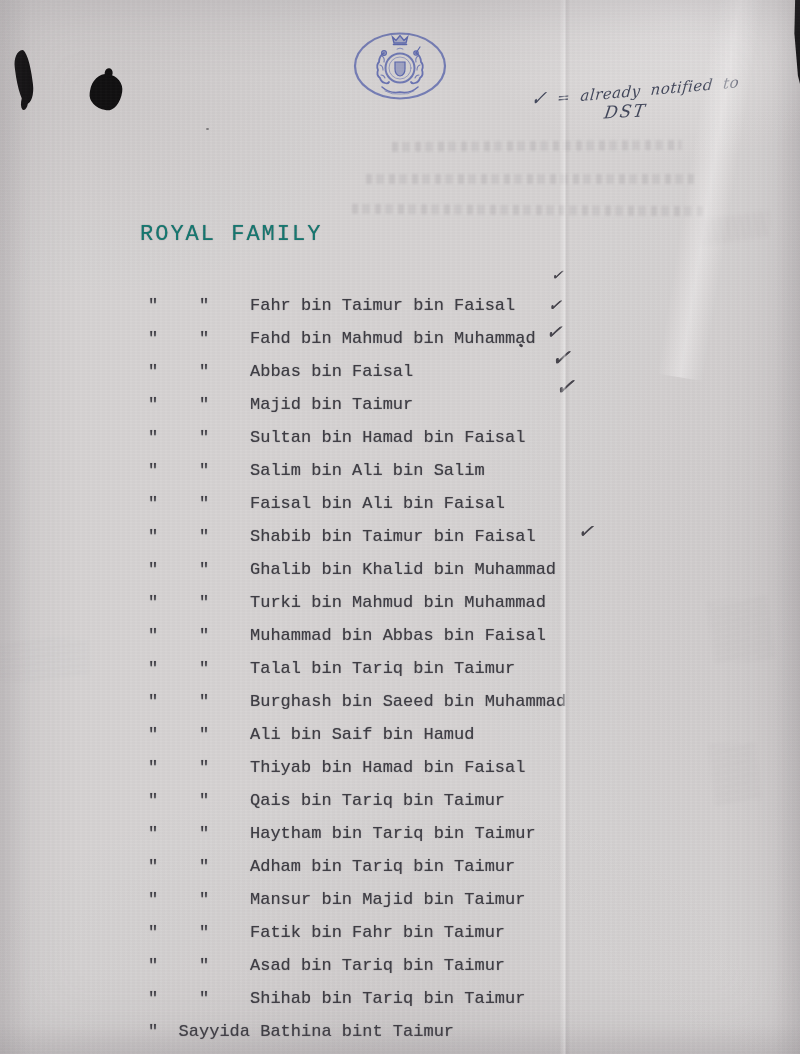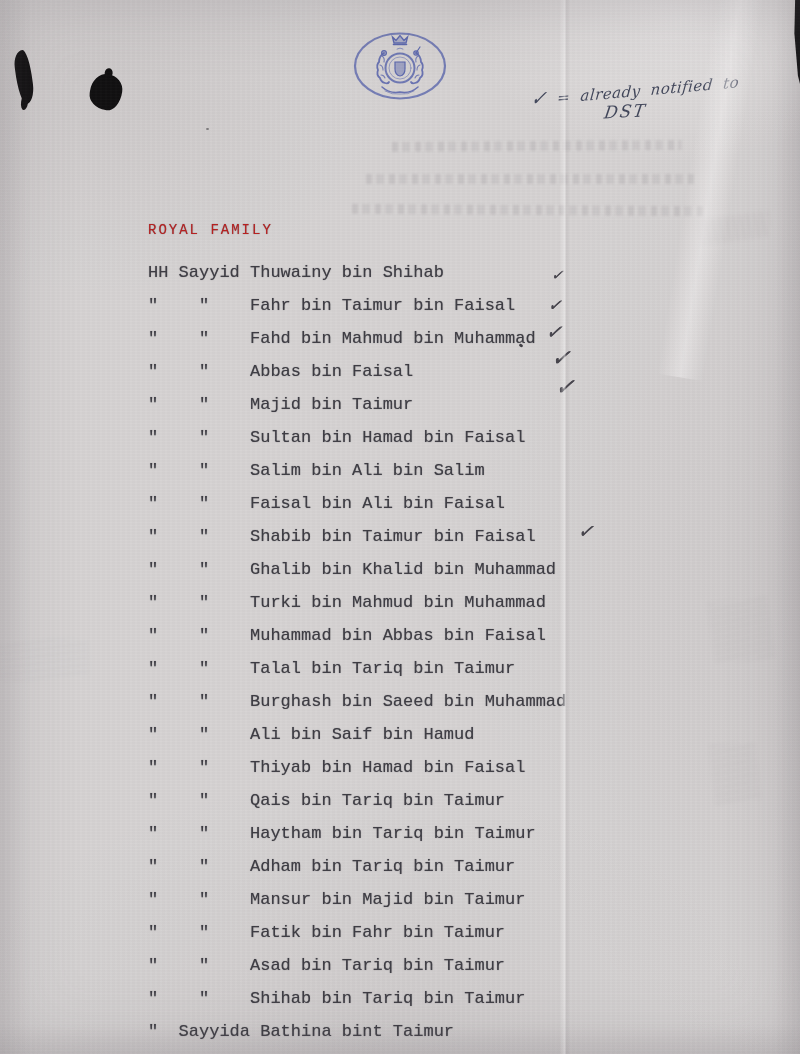--- a/index.html
+++ b/index.html
@@ -79,22 +79,22 @@
     background:repeating-linear-gradient(85deg, rgba(100,96,104,0.5) 0 3px, transparent 3px 7px);}
   .sm1{left:700px;top:215px;width:70px;height:26px;transform:rotate(-8deg);}
   .sm2{left:710px;top:600px;width:62px;height:60px;transform:rotate(82deg);opacity:.12;}
   .sm3{left:705px;top:750px;width:60px;height:46px;transform:rotate(84deg);opacity:.12;}
   .sm4{left:10px;top:600px;width:40px;height:120px;transform:rotate(88deg);opacity:.08;}
   .speck{position:absolute;background:#3c3a40;border-radius:50%;}
   .sp1{left:519px;top:344px;width:4px;height:3px;transform:rotate(30deg);}
   .sp2{left:206px;top:128px;width:3px;height:2px;opacity:.6;}
   
   .heading{
-    position:absolute;left:148px;top:222px;font-size:14px;letter-spacing:2px;
-    color:#b91c1c;text-shadow:0 0 1px rgba(52,51,58,0.65);
+    position:absolute;left:140px;top:222px;font-size:22px;letter-spacing:2px;
+    color:#0f766e;text-shadow:0 0 1px rgba(52,51,58,0.65);
   }
   .list{position:absolute;left:148px;top:256px;}
   .row{position:relative;height:33px;line-height:33px;white-space:pre;}
   .row-text{
     font-size:17px;color:#3b3a41;text-shadow:0 0 1px rgba(52,51,58,0.6);white-space:pre;
   }
   .check{
     position:absolute;color:#44424a;text-shadow:0 0 .5px rgba(60,58,66,0.8);
     transform:skewX(-14deg) rotate(4deg);line-height:33px;
   }
@@ -150,21 +150,21 @@
   <div class="bleed b3"></div>
   <div class="smudge sm1"></div>
   <div class="smudge sm2"></div>
   <div class="smudge sm3"></div>
   <div class="smudge sm4"></div>
   <div class="speck sp1"></div>
   <div class="speck sp2"></div>
 
   <div class="heading">ROYAL FAMILY</div>
   <div class="list">
-      <div class="row"><span class="row-text">HH Sayyid Thuwainy bin Shihab</span><span class="check" style="left: 405px; top: 3px; font-size: 17px;">✓</span></div>
+      <div class="row"><span class="check" style="left: 405px; top: 3px; font-size: 17px;">✓</span></div>
       <div class="row"><span class="row-text">"    "    Fahr bin Taimur bin Faisal</span><span class="check" style="left: 402px; top: 1px; font-size: 19px;">✓</span></div>
       <div class="row"><span class="row-text">"    "    Fahd bin Mahmud bin Muhammad</span><span class="check" style="left: 400px; top: -5px; font-size: 23px;">✓</span></div>
       <div class="row"><span class="row-text">"    "    Abbas bin Faisal</span><span class="check" style="left: 406px; top: -12px; font-size: 27px;">✓</span></div>
       <div class="row"><span class="row-text">"    "    Majid bin Taimur</span><span class="check" style="left: 410px; top: -16px; font-size: 27px;">✓</span></div>
       <div class="row"><span class="row-text">"    "    Sultan bin Hamad bin Faisal</span></div>
       <div class="row"><span class="row-text">"    "    Salim bin Ali bin Salim</span></div>
       <div class="row"><span class="row-text">"    "    Faisal bin Ali bin Faisal</span></div>
       <div class="row"><span class="row-text">"    "    Shabib bin Taimur bin Faisal</span><span class="check" style="left: 432px; top: -4px; font-size: 22px;">✓</span></div>
       <div class="row"><span class="row-text">"    "    Ghalib bin Khalid bin Muhammad</span></div>
       <div class="row"><span class="row-text">"    "    Turki bin Mahmud bin Muhammad</span></div>

